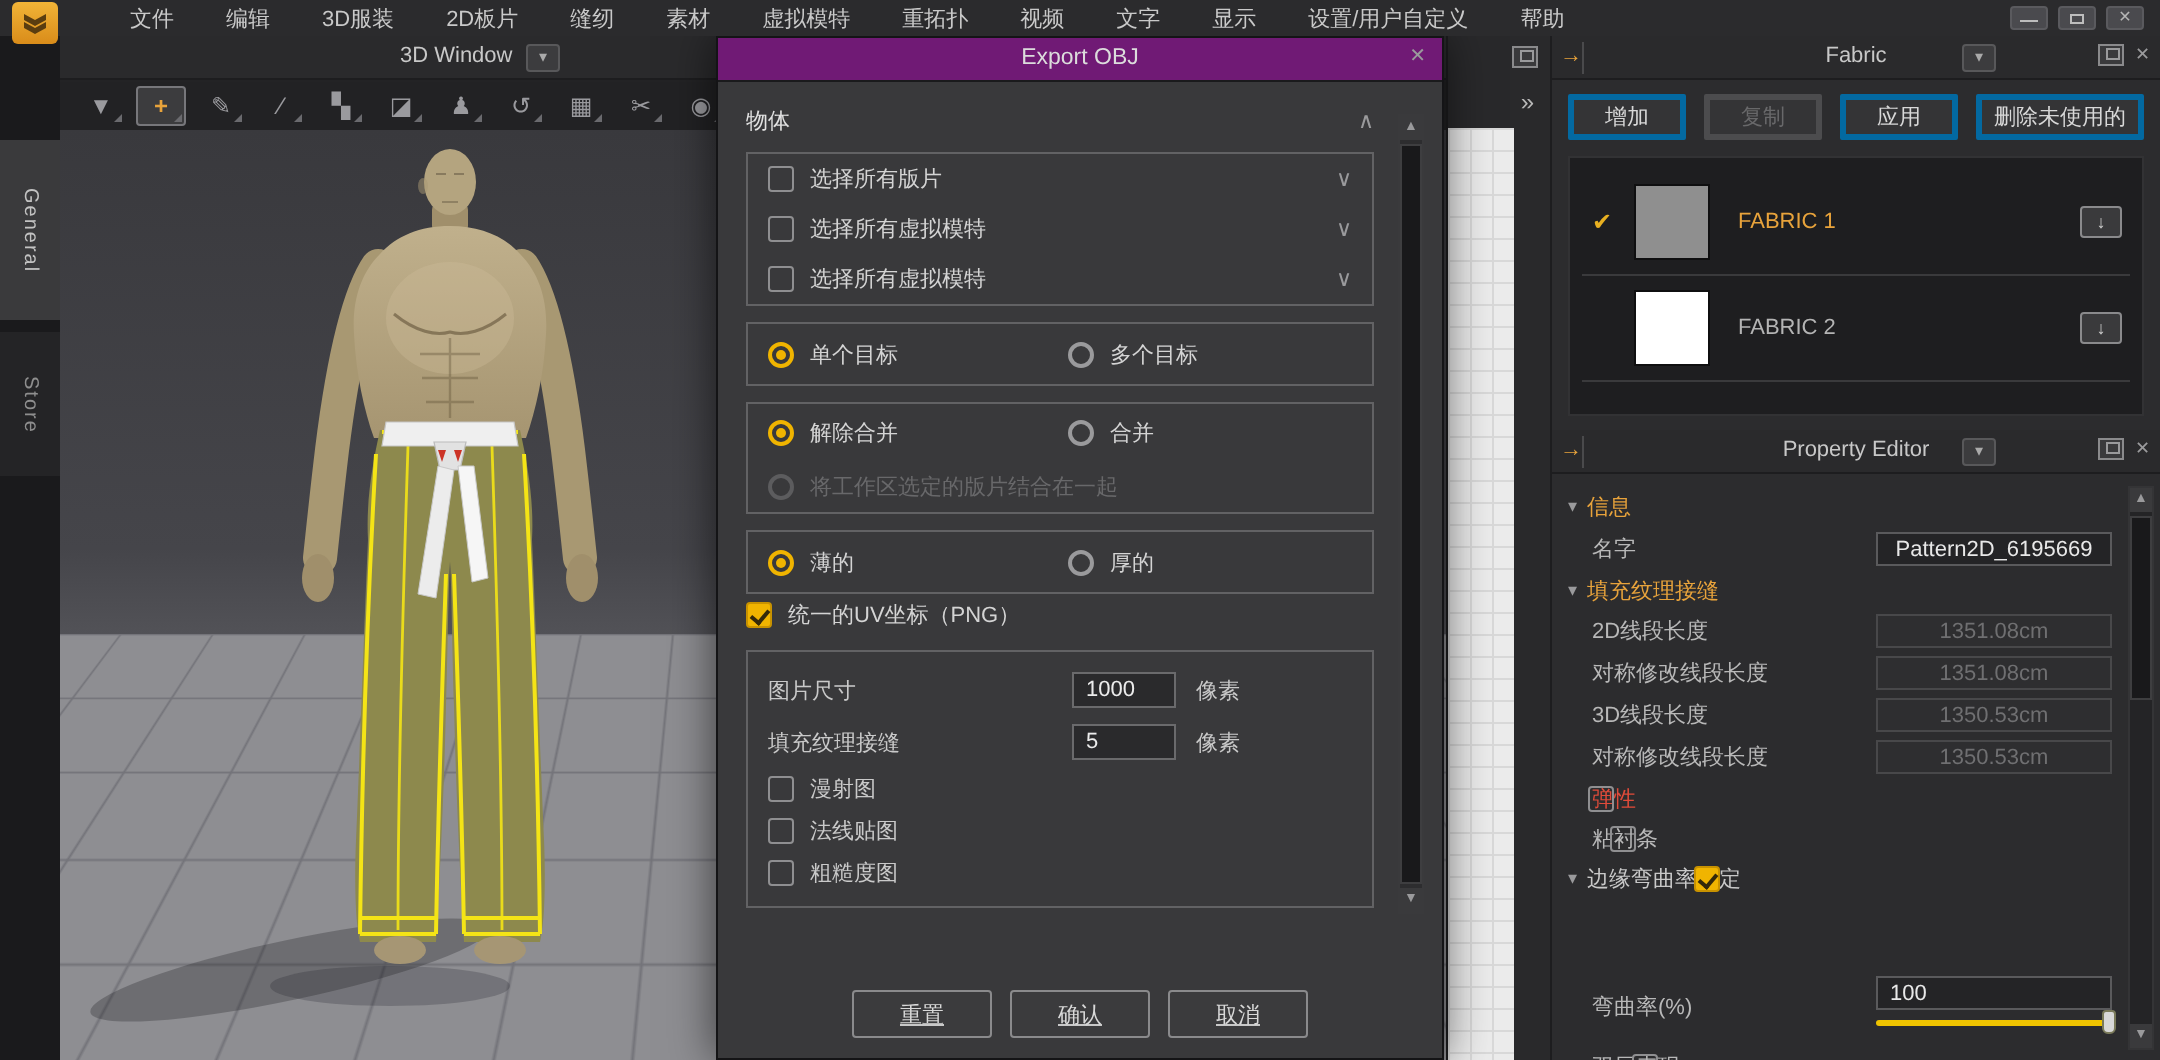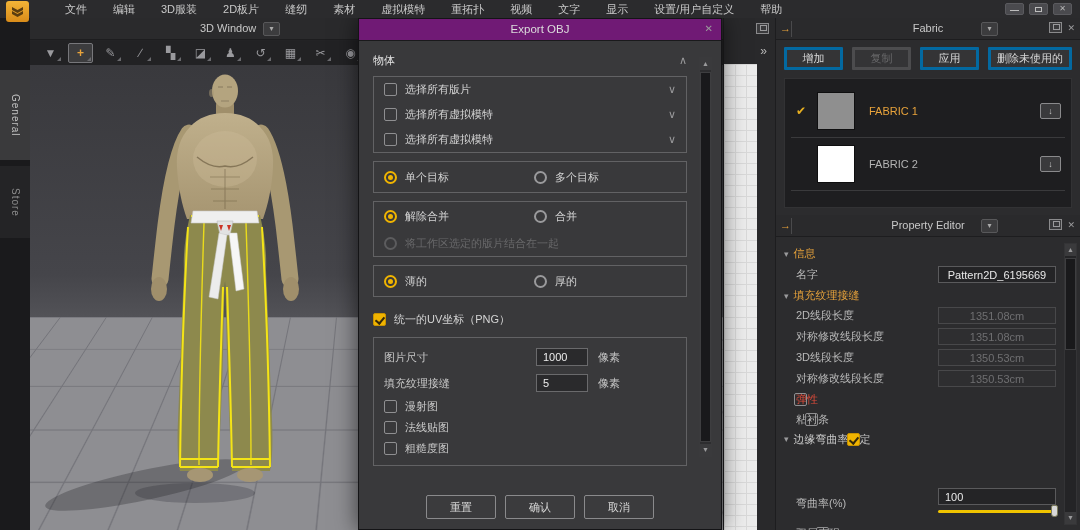--- a/index.html
+++ b/index.html
@@ -110,27 +110,27 @@
   .gbox{border:1px solid #626264;margin-top:8px;padding:0 10px;}
   .dlg-row{display:flex;align-items:center;height:25px;gap:8px;color:#d4d4d4;}
   .dlg-row .chev{margin-left:auto;color:#9a9a9c;font-size:11px;}
   .dlg-row.h30{height:30px;}
   .dlg-row.disabled{color:#68686a;}
   .half{display:flex;align-items:center;gap:8px;width:148px;}
   .radio{width:13px;height:13px;border:2px solid #9a9a9c;border-radius:50%;position:relative;flex:none;}
   .radio.on{border-color:#f0b400;}
   .radio.on::after{content:"";position:absolute;inset:2px;background:#f0b400;border-radius:50%;}
   .radio.dis{border-color:#5c5c5e;}
-  .uv-row{display:flex;align-items:center;gap:8px;margin-top:12px;height:20px;color:#d4d4d4;}
+  .uv-row{display:flex;align-items:center;gap:8px;margin-top:0;height:20px;color:#d4d4d4;}
   #box5{padding:6px 10px;}
   .inp-row{display:flex;align-items:center;height:26px;color:#c9c9c9;}
   .inp-row .lbl{width:152px;}
   .dlg-input{width:52px;height:18px;background:#2a2a2c;border:1px solid #6a6a6c;color:#ececec;font-size:11px;text-align:left;padding-left:6px;font-family:inherit;margin-right:10px;}
   .map-row{display:flex;align-items:center;gap:8px;height:21px;color:#c9c9c9;}
-  #dlg-footer{position:absolute;left:0;right:0;bottom:10px;display:flex;justify-content:center;gap:9px;}
+  #dlg-footer{position:absolute;left:0;right:0;bottom:10px;display:flex;justify-content:center;gap:9px;text-decoration:underline;}
   .dlg-btn{width:70px;height:24px;border:1px solid #8a8a8c;background:#3b3b3d;color:#d8d8d8;display:flex;align-items:center;justify-content:center;border-radius:2px;}
   #dlg-scroll{position:absolute;right:9px;top:38px;bottom:72px;width:13px;background:#2d2d2f;border:1px solid #3a3a3c;}
 </style>
 </head>
 <body>
 
 <div id="app">
 
   <div id="topbar">
     <div id="logo">

